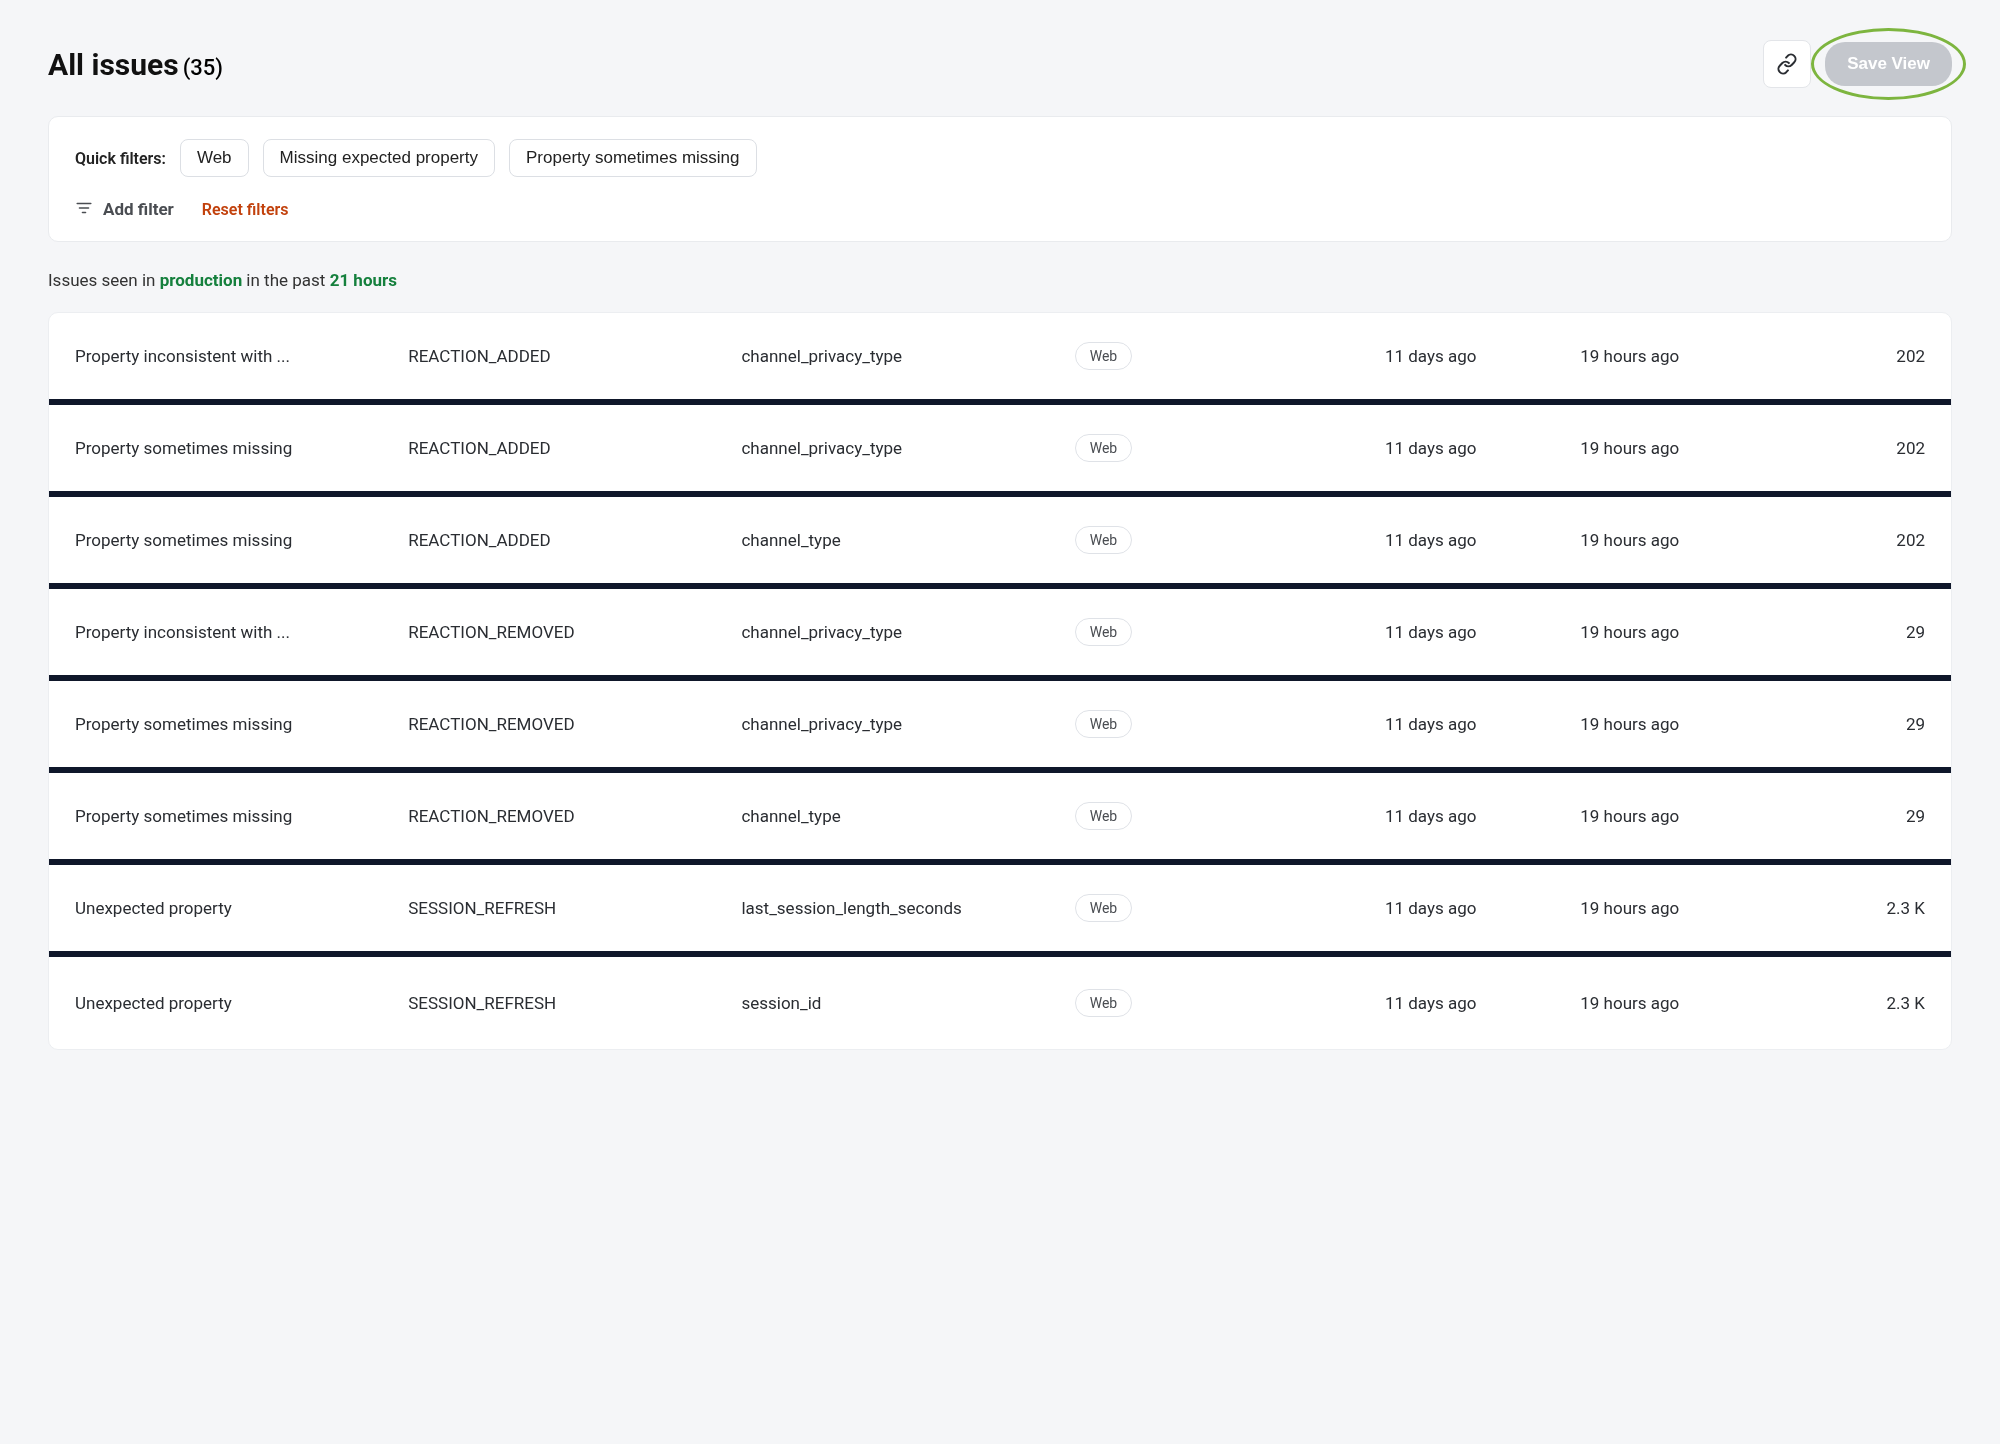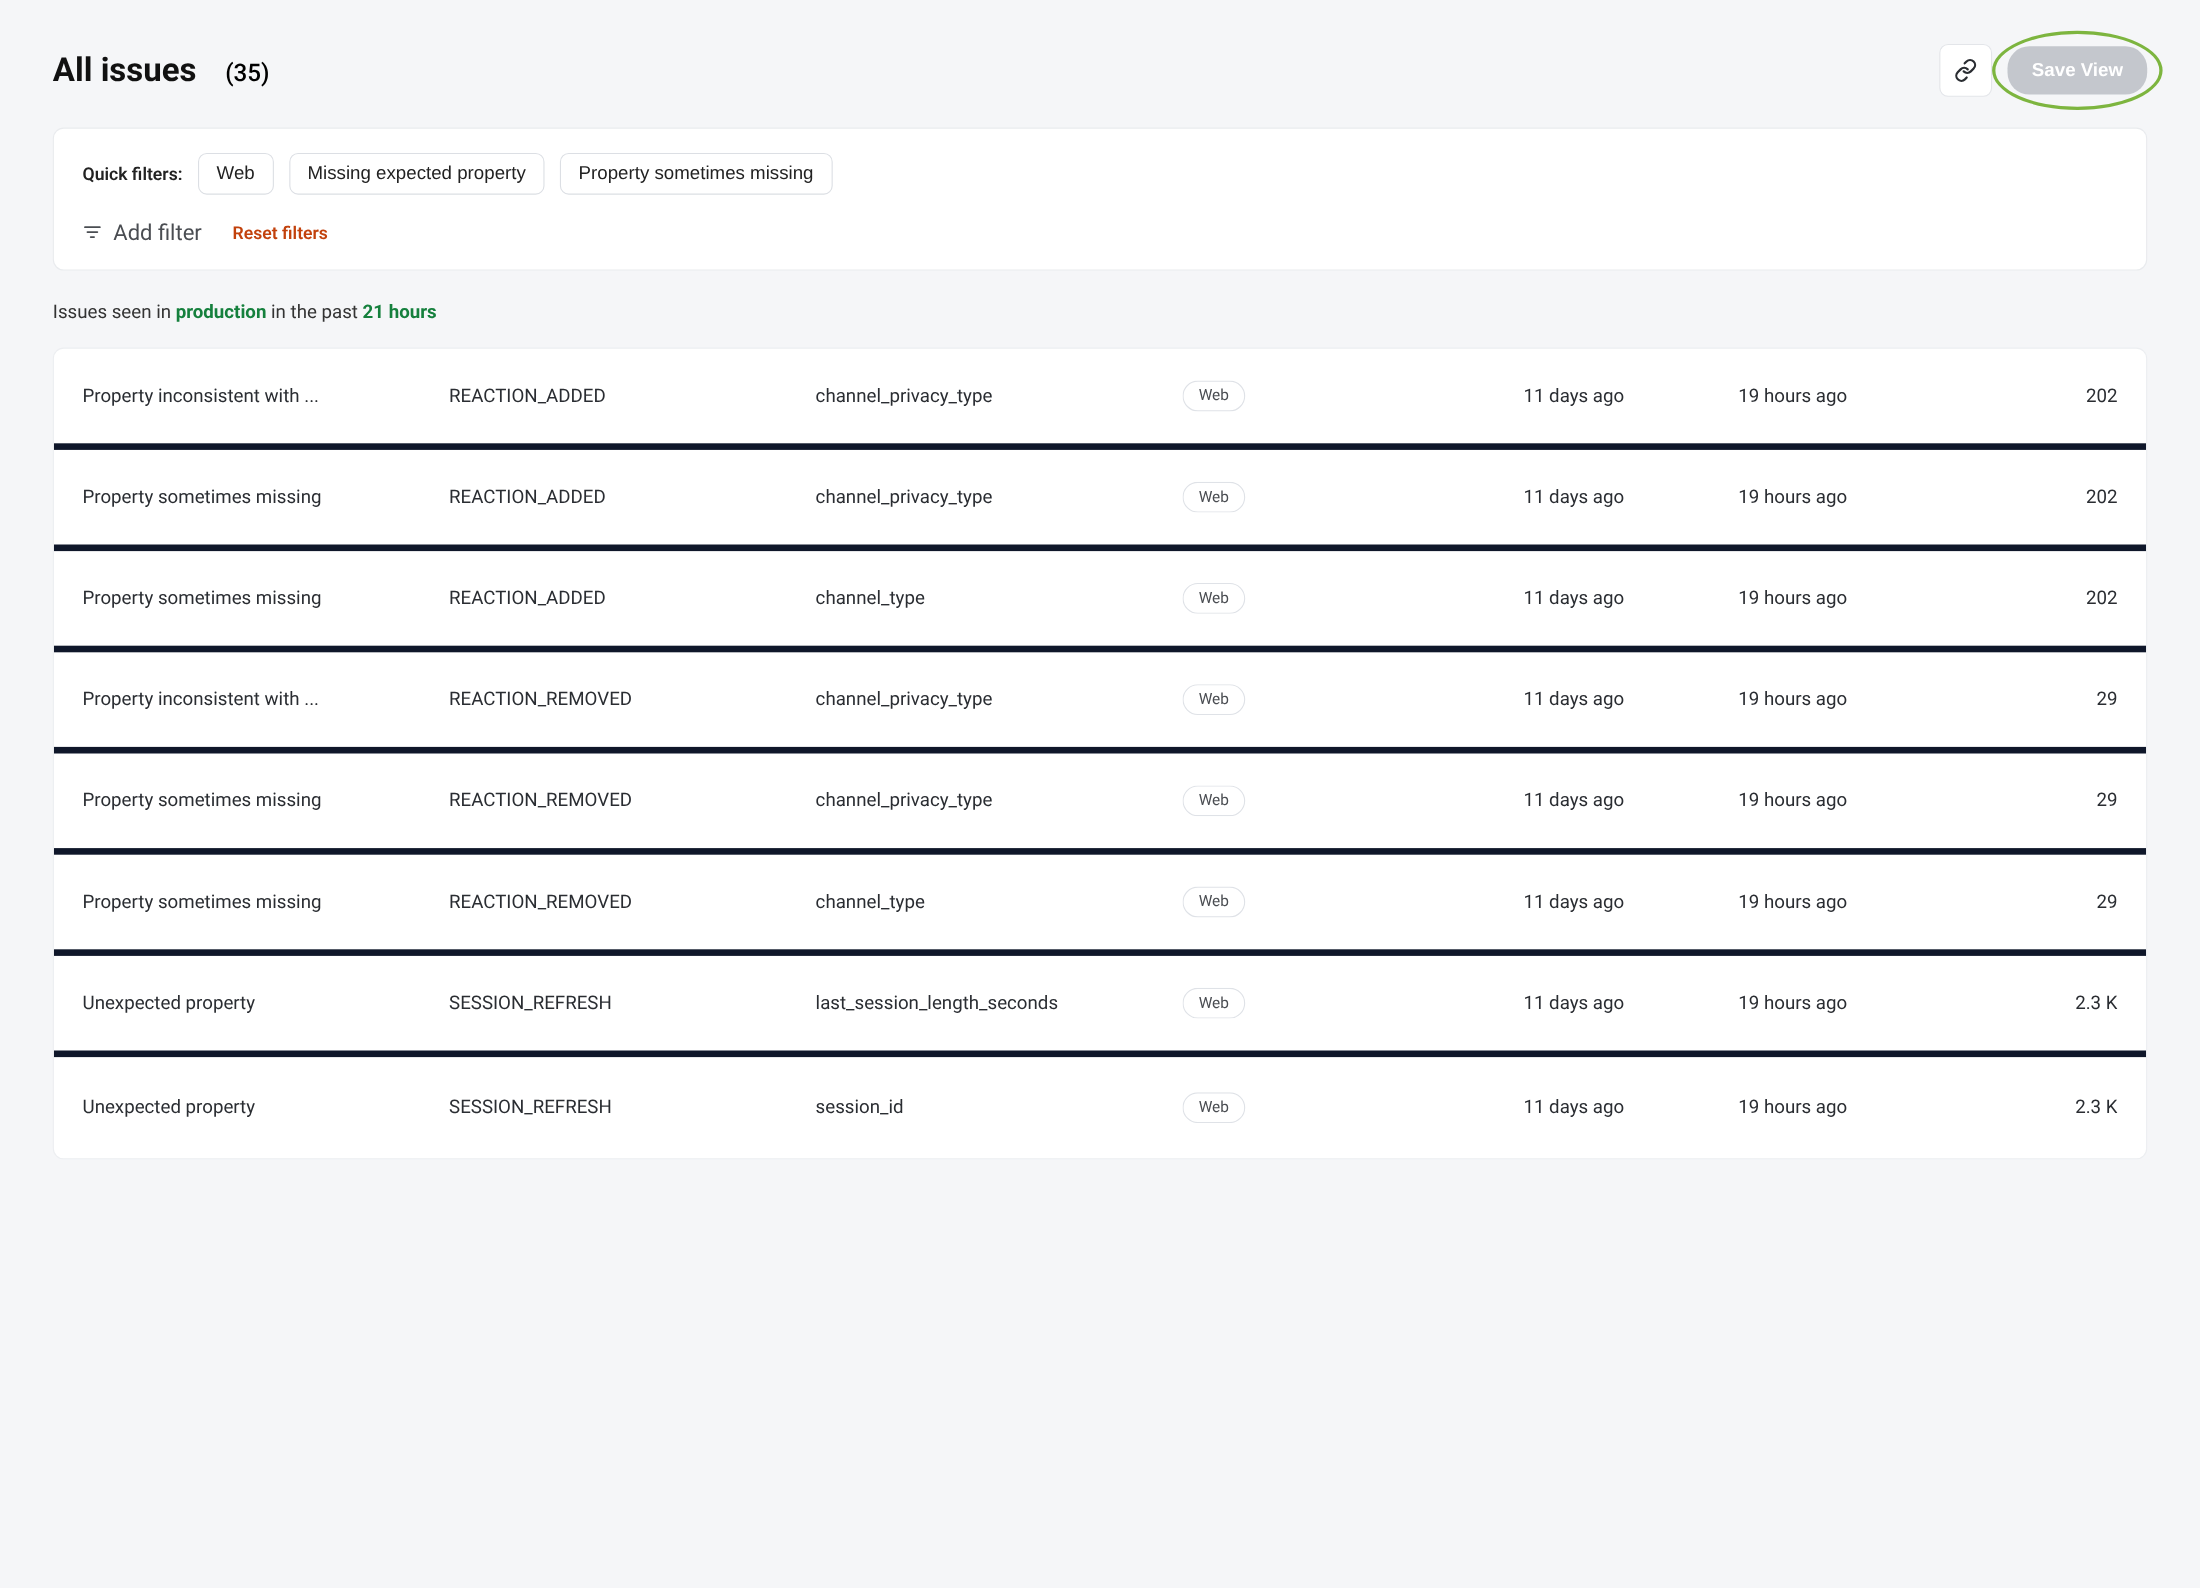--- a/index.html
+++ b/index.html
@@ -15,21 +15,21 @@
   }
   .header-row {
     display: flex;
     align-items: center;
     justify-content: space-between;
     margin-bottom: 28px;
   }
   .title-wrap {
     display: flex;
     align-items: baseline;
-    gap: 26px;
+    gap: 4px;
   }
   .page-title {
     font-size: 30px;
     font-weight: 700;
     color: #111;
   }
   .page-count {
     font-size: 22px;
     font-weight: 500;
     color: #000000;
@@ -102,25 +102,25 @@
     color: #222;
     cursor: pointer;
   }
   .filter-actions {
     display: flex;
     align-items: center;
     gap: 28px;
   }
   .add-filter {
     display: inline-flex;
-    align-items: center;
+    align-items: flex-start;
     gap: 10px;
     color: #4a4d52;
-    font-weight: 400;
-    font-size: 20px;
+    font-weight: 700;
+    font-size: 17px;
     cursor: pointer;
   }
   .reset-filters {
     color: #c2410c;
     font-weight: 600;
     font-size: 16px;
     cursor: pointer;
   }
   .context-line {
     font-size: 17px;

